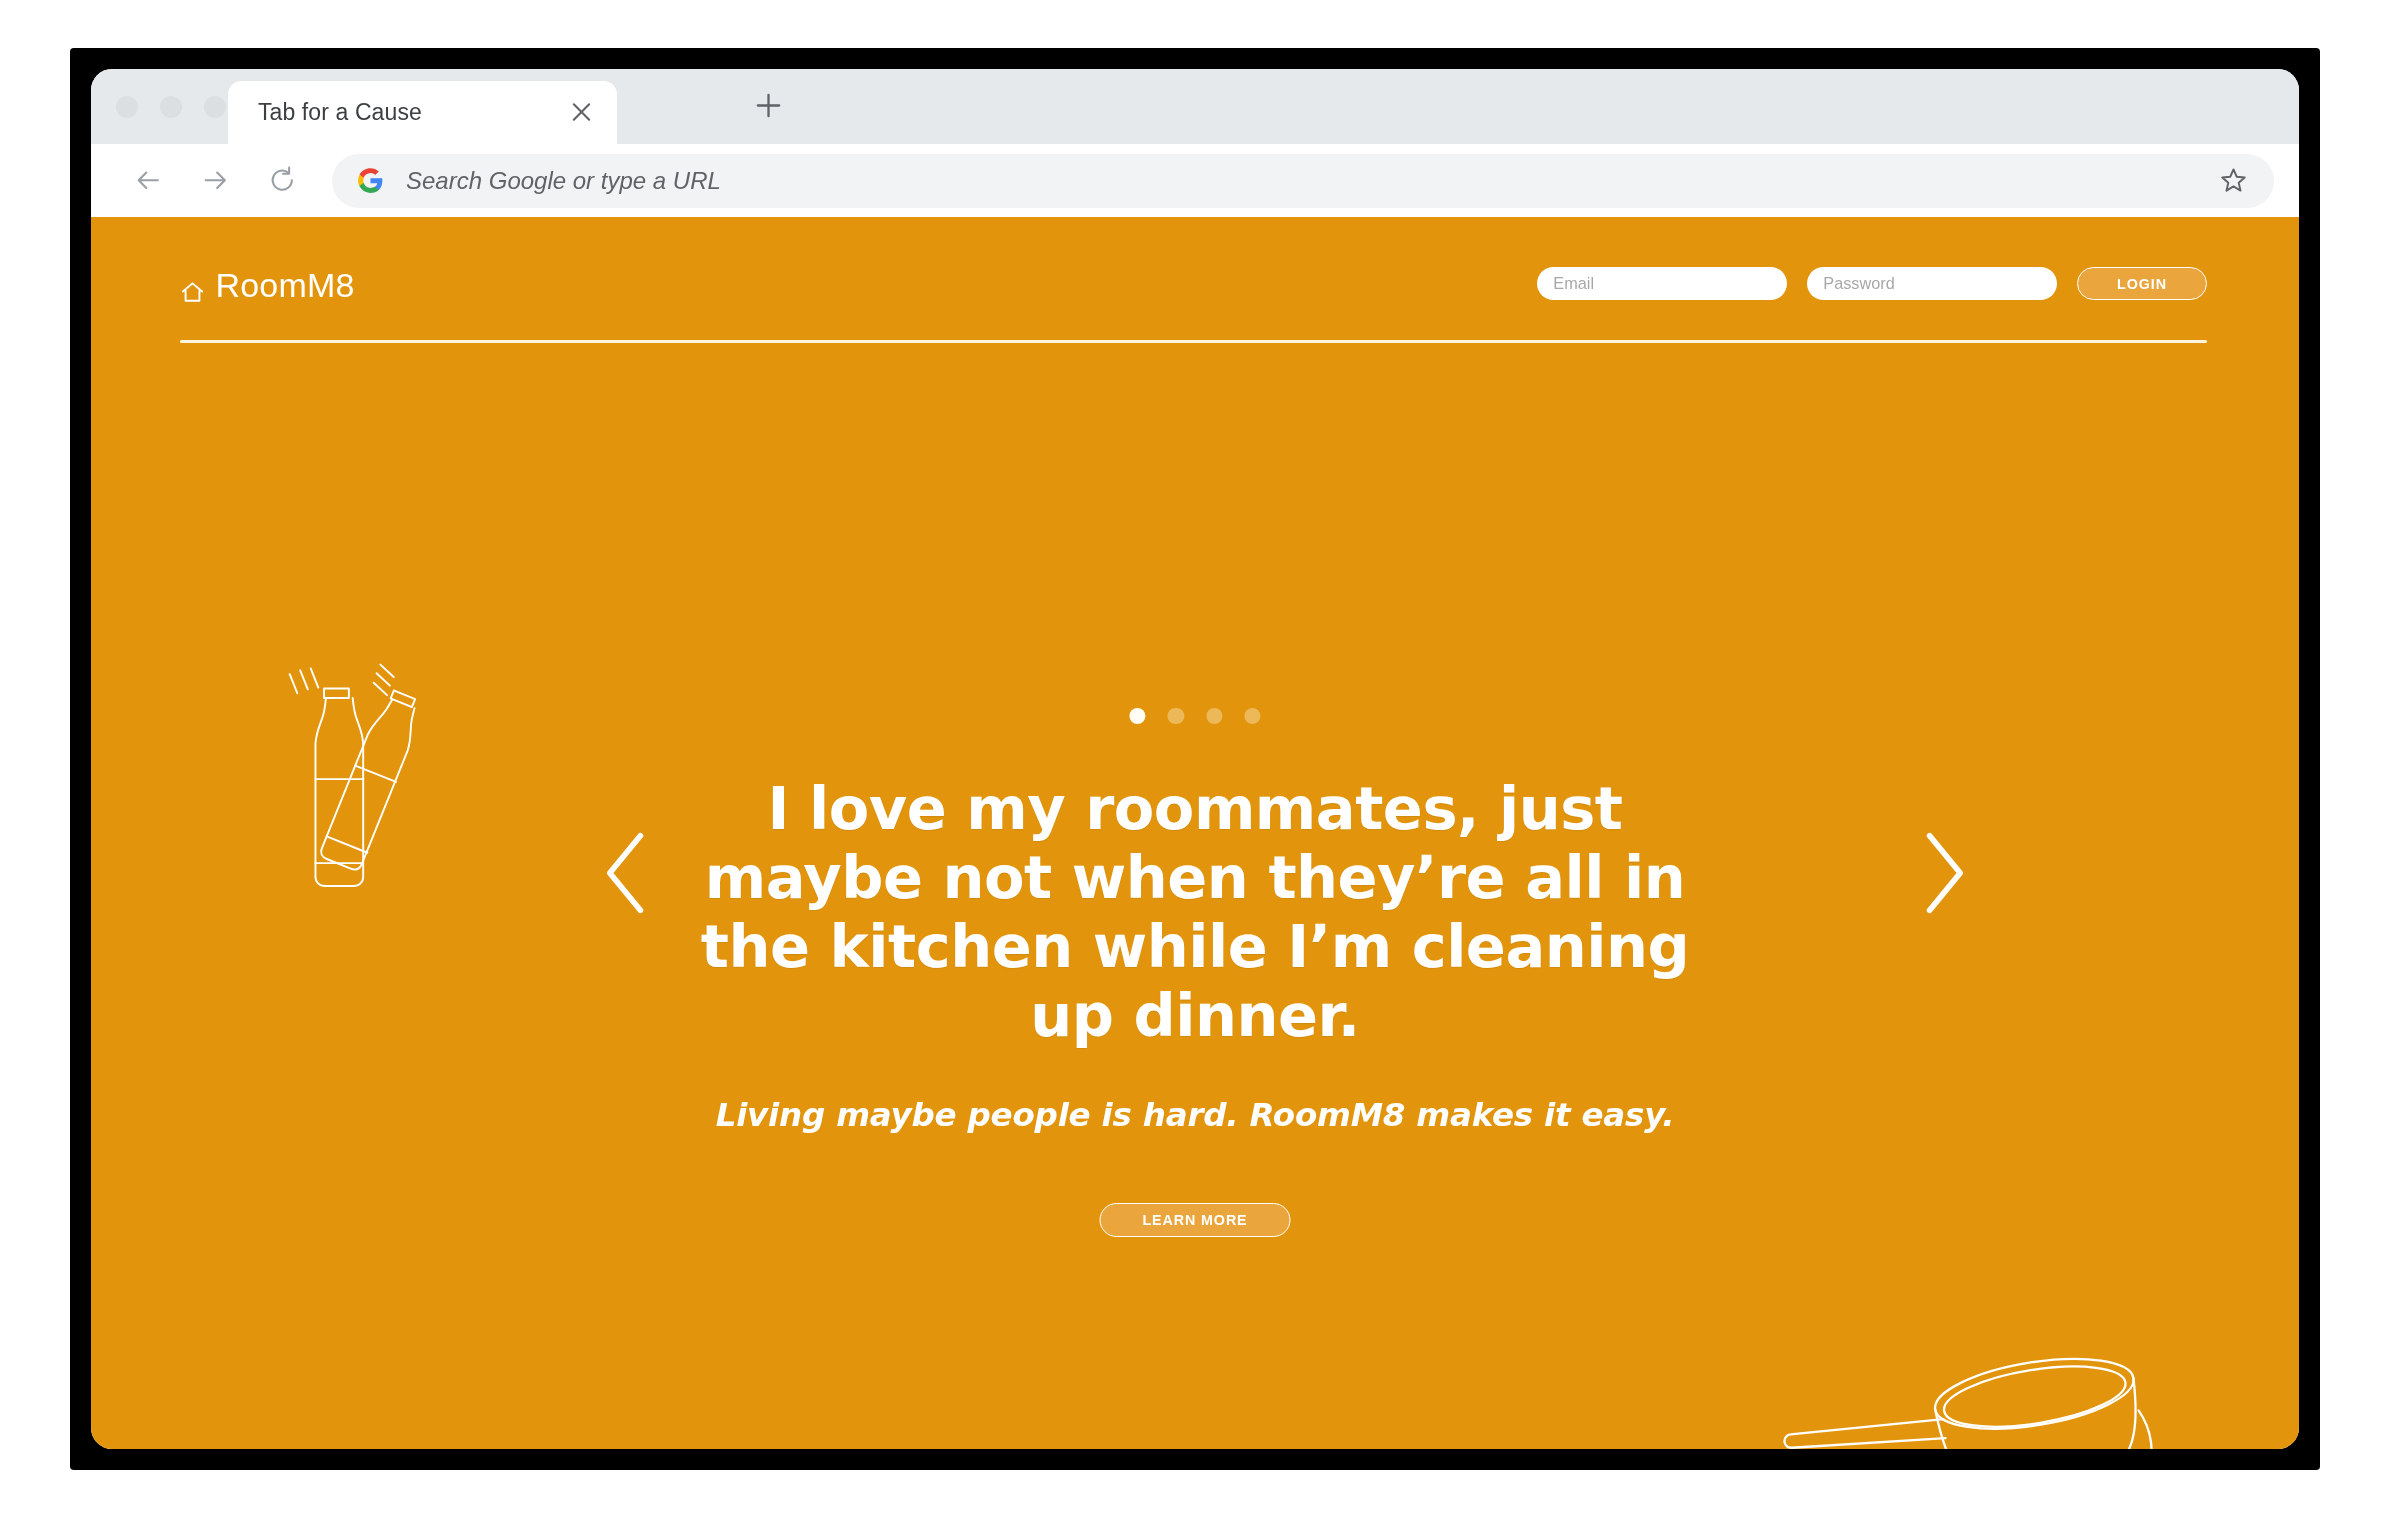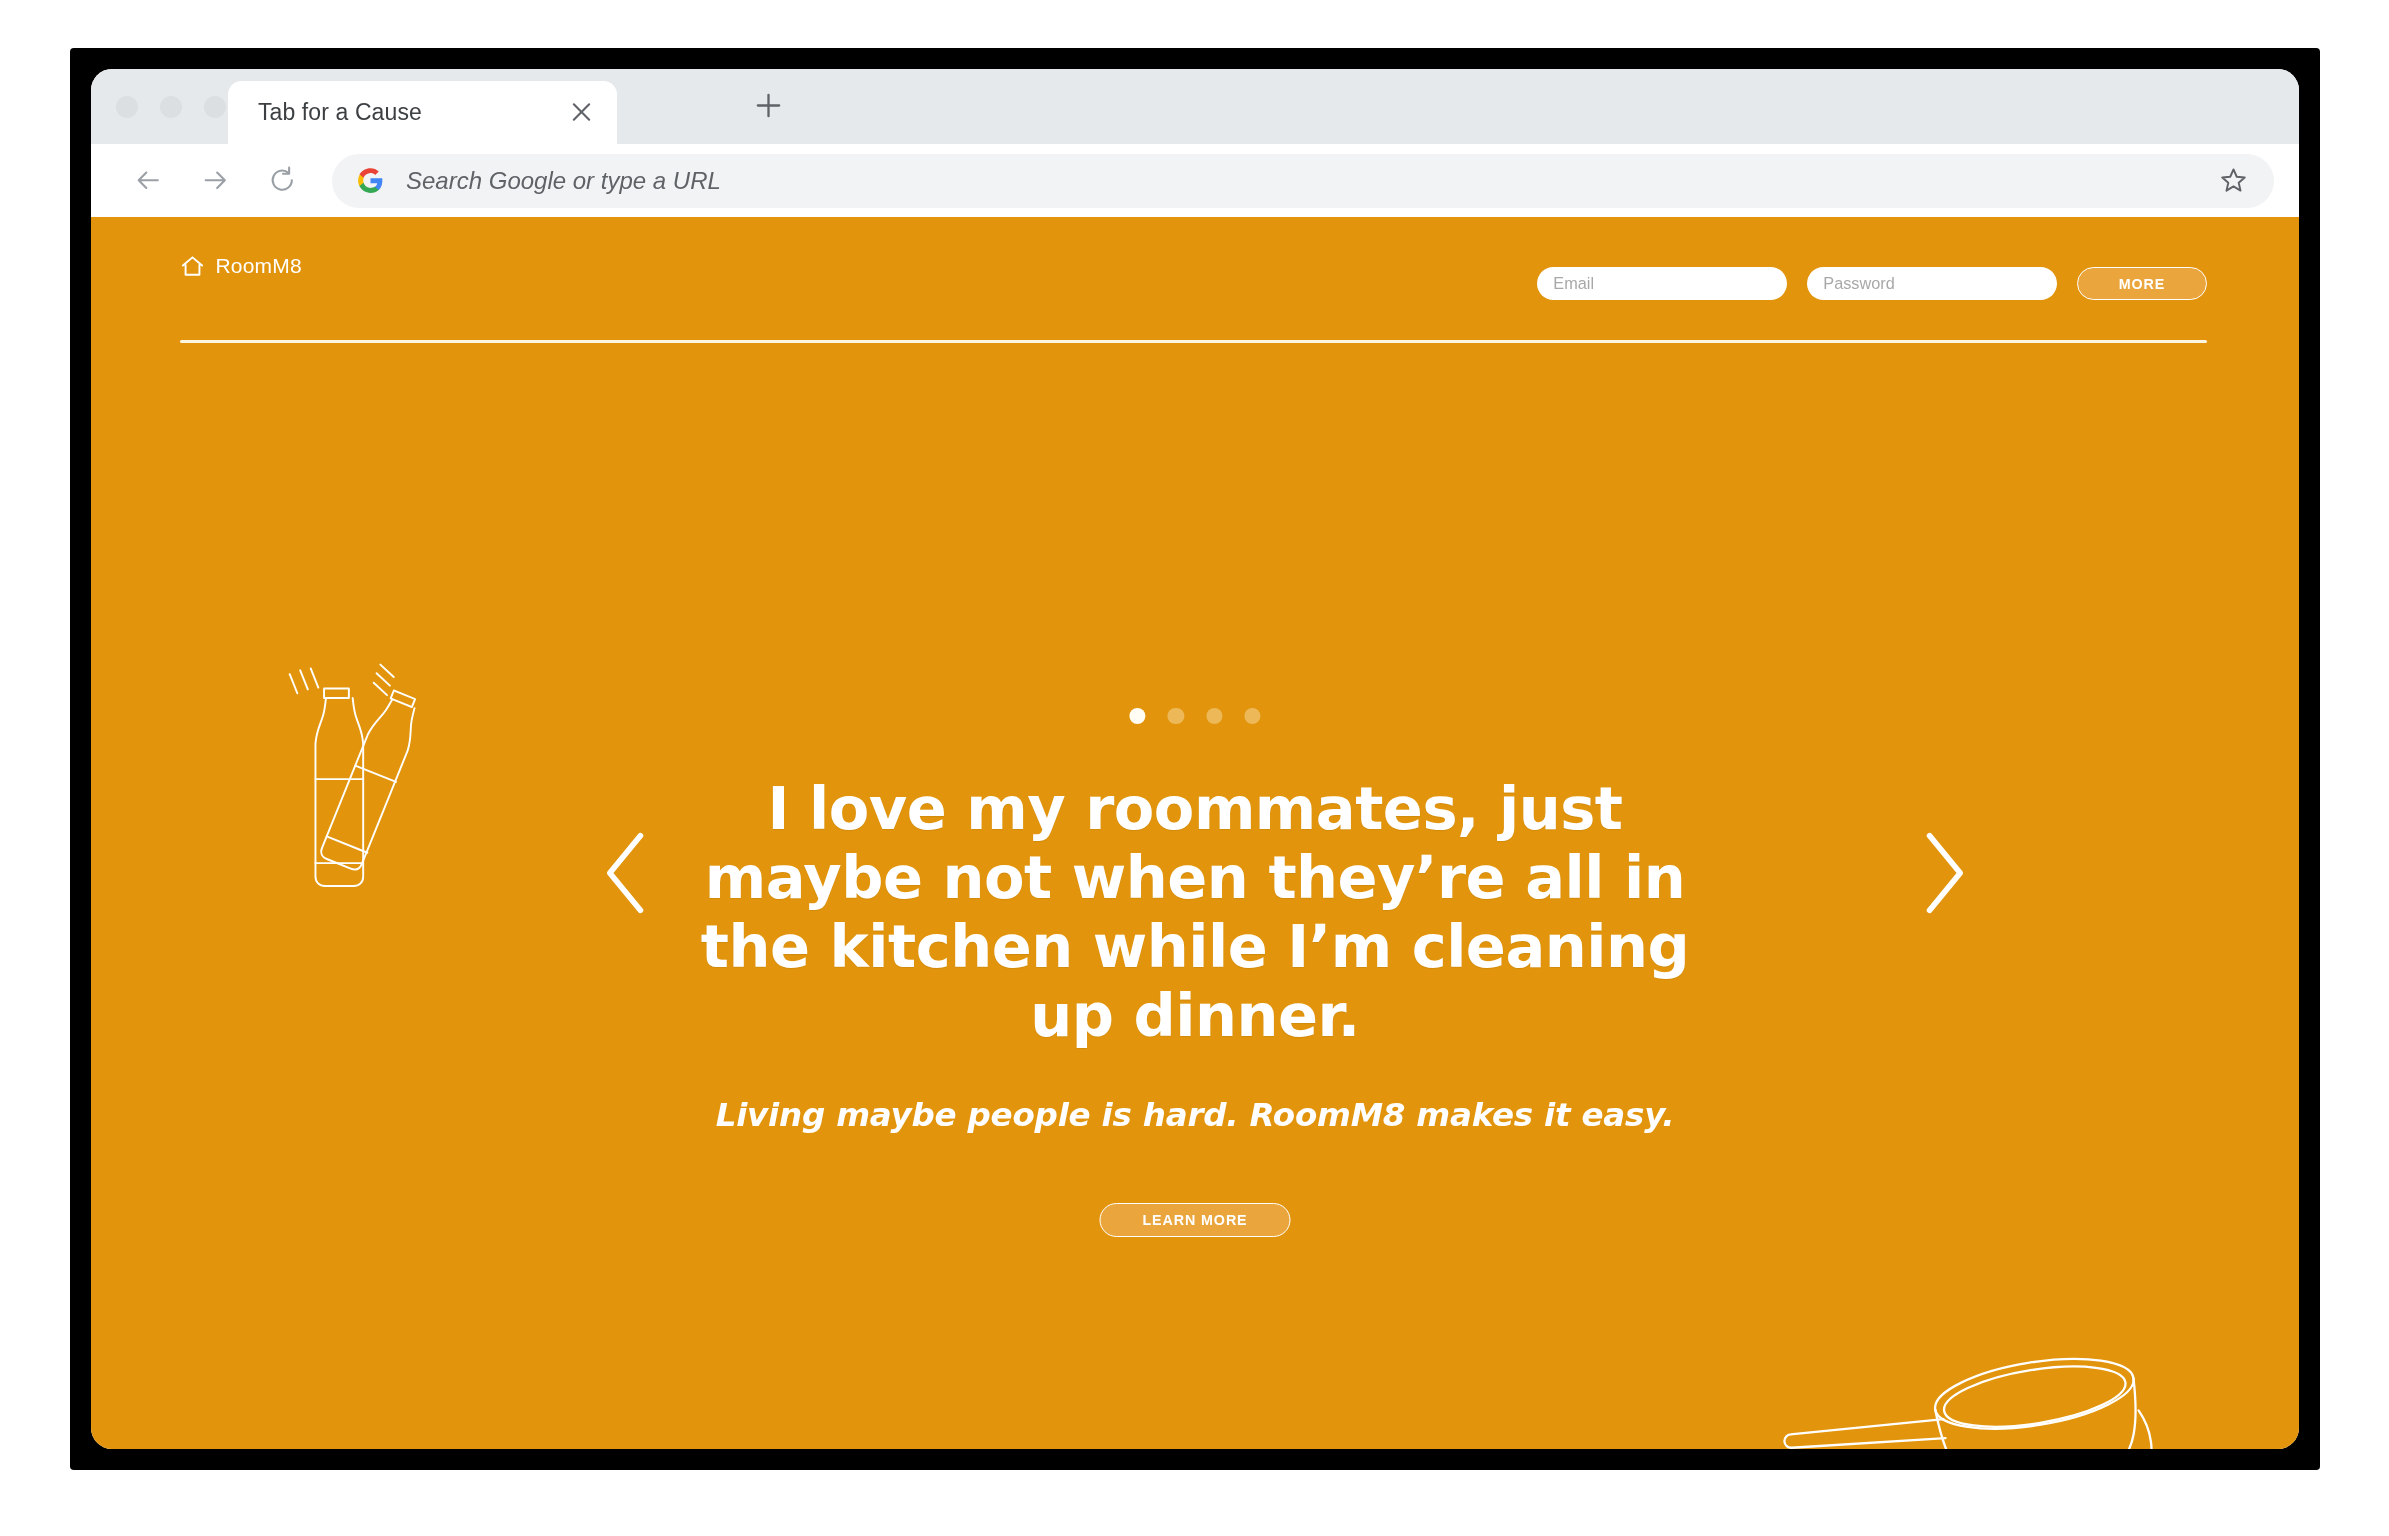--- a/index.html
+++ b/index.html
@@ -166,25 +166,25 @@
 
   
   .site-header {
     position: absolute;
     left: 0; top: 0; right: 0;
     height: 134px;
   }
   .brand {
     position: absolute;
     left: 89px;
-    top: 37px;
-    display: flex;
-    align-items: flex-start;
+    top: 49px;
+    display: flex;
+    align-items: flex-end;
     color: #ffffff;
-    font-size: 21px;
+    font-size: 34px;
     letter-spacing: 0.2px;
   }
   .brand-icon {
     width: 25px; height: 25px;
     margin-right: 10.5px;
     display: inline-flex;
     align-items: center;
     justify-content: center;
   }
   .brand-name { white-space: nowrap; }
@@ -431,21 +431,21 @@
             <svg width="25" height="25" viewBox="0 0 26 26" aria-hidden="true">
               <path d="M3 12 L13 3.5 L23 12 M5.8 11.3 V21.5 H20.2 V11.3" fill="none" stroke="#ffffff" stroke-width="2" stroke-linecap="round" stroke-linejoin="round"></path>
             </svg>
           </span>
           <span class="brand-name">RoomM8</span>
         </div>
 
         <div class="auth">
           <input class="field" type="text" placeholder="Email" style="">
           <input class="field" type="password" placeholder="Password" style="">
-          <button class="login-btn">MORE</button>
+          <button class="login-btn">LOGIN</button>
         </div>
 
         <div class="header-rule"></div>
       </div>
 
       <div class="dots">
         <span class="dot active"></span>
         <span class="dot"></span>
         <span class="dot"></span>
         <span class="dot"></span>

